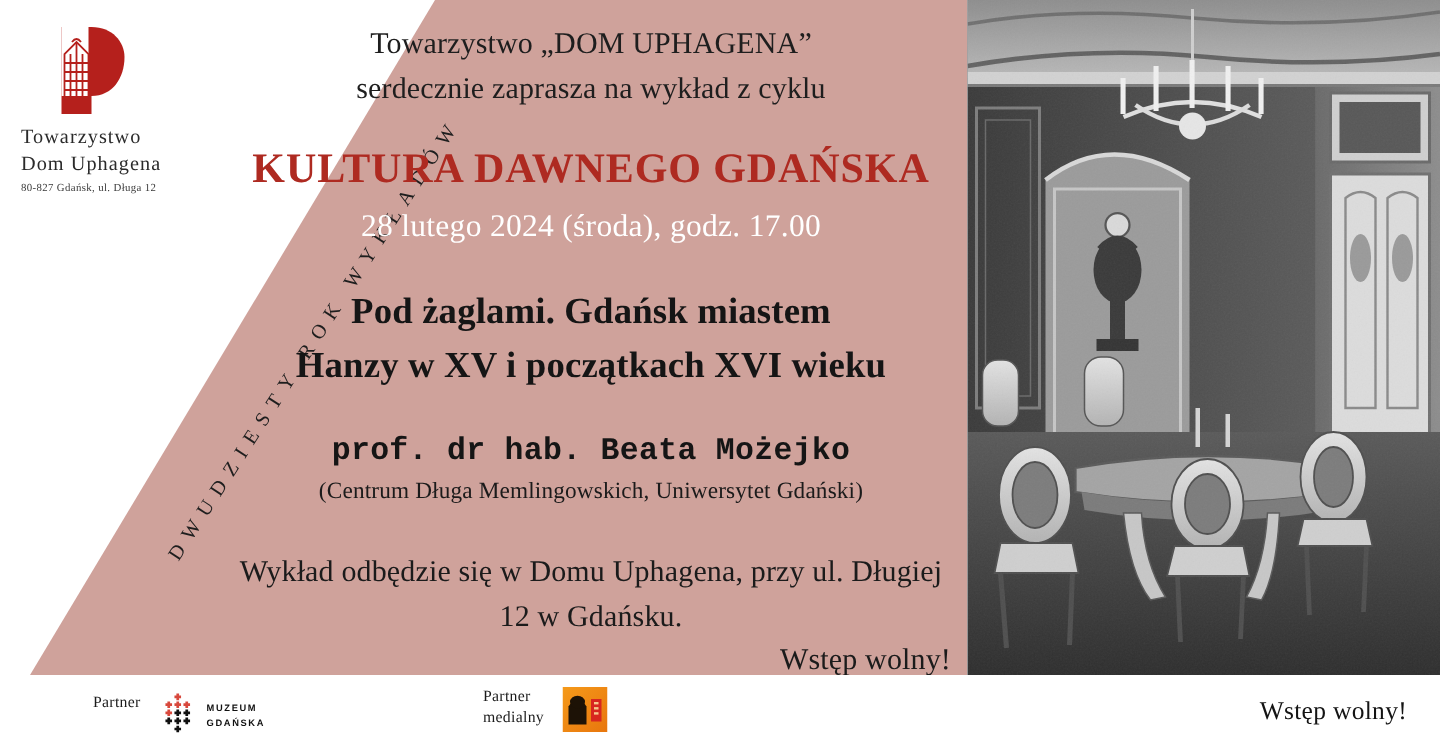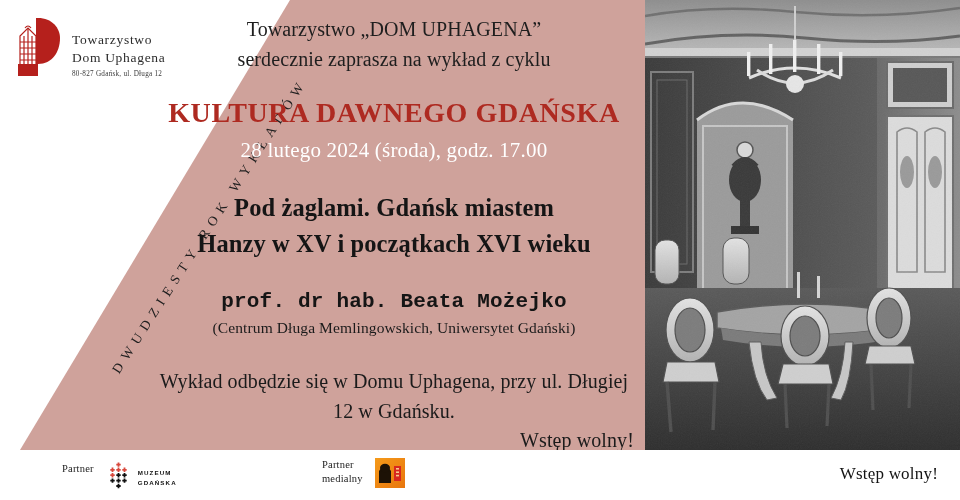--- a/index.html
+++ b/index.html
@@ -35,21 +35,21 @@
     overflow:hidden;
     background:#5d5d5d;
     z-index:2;
   }
   .photo svg{display:block;width:315px;height:450px;}
 
   
   .logo-block{
     position:absolute;left:14px;top:16px;
     z-index:5;
-    display:flex;align-items:flex-end;gap:10px;
+    display:flex;align-items:center;gap:0;flex-direction:column;
   }
   .logo-mark{width:48px;height:62px;flex:none;}
   .logo-text{padding-top:4px;}
   .logo-line1,.logo-line2{
     font-family:"Liberation Serif", serif;
     color:#2b2b2b;
     font-size:13.5px;
     letter-spacing:.7px;
     line-height:1.32;
     white-space:nowrap;

